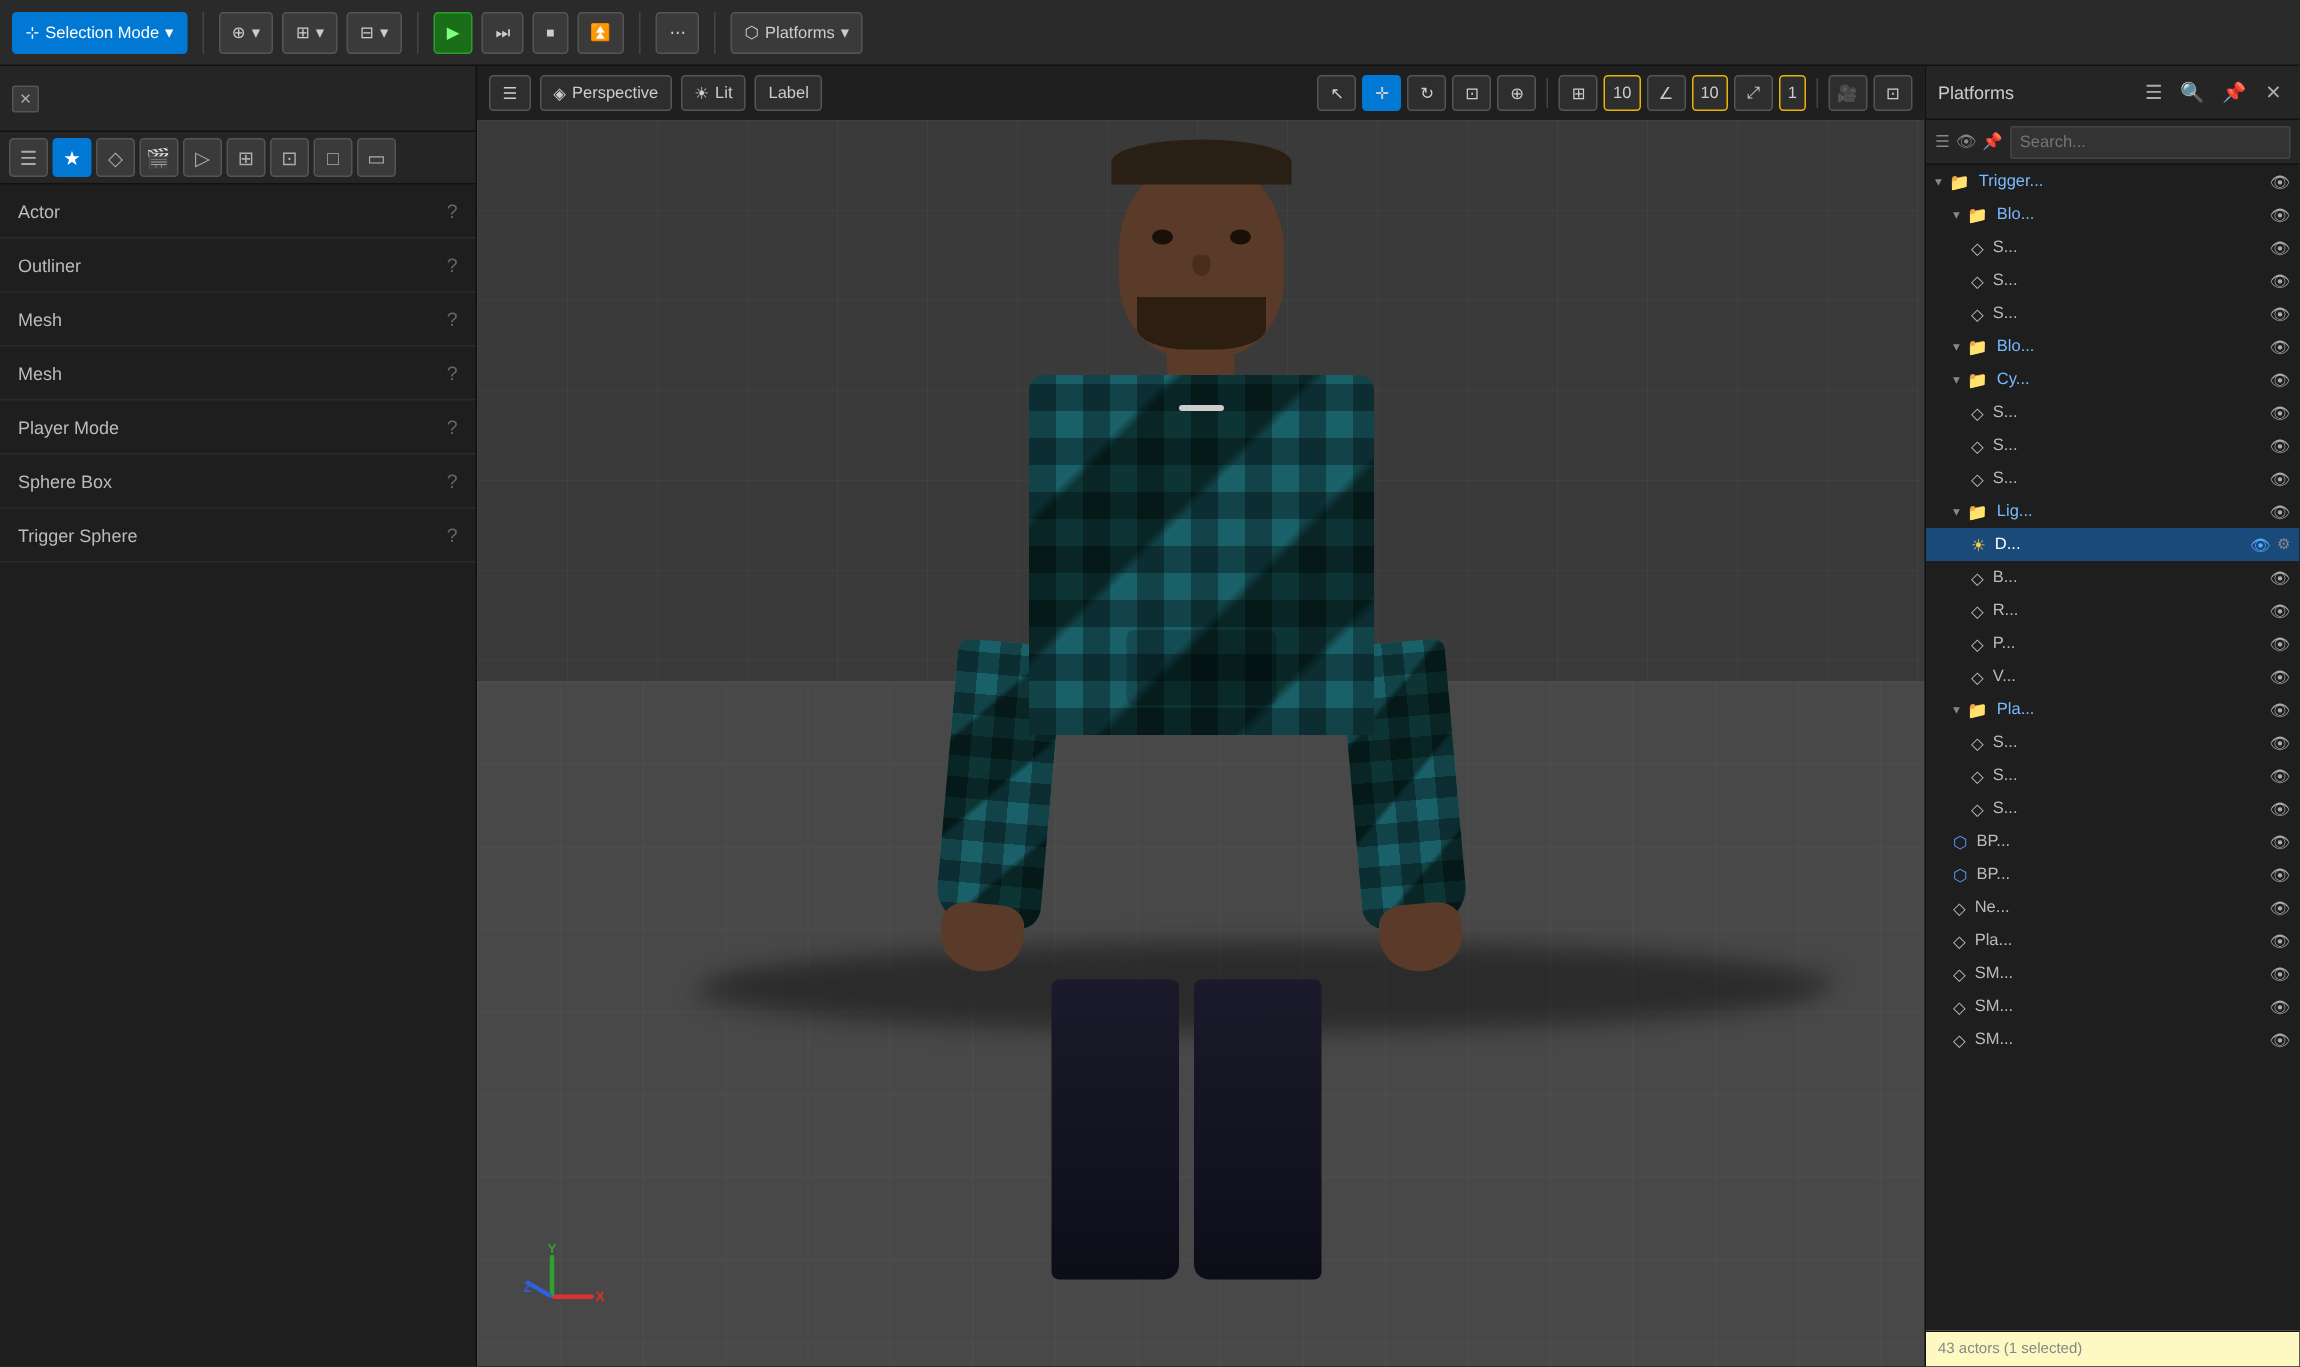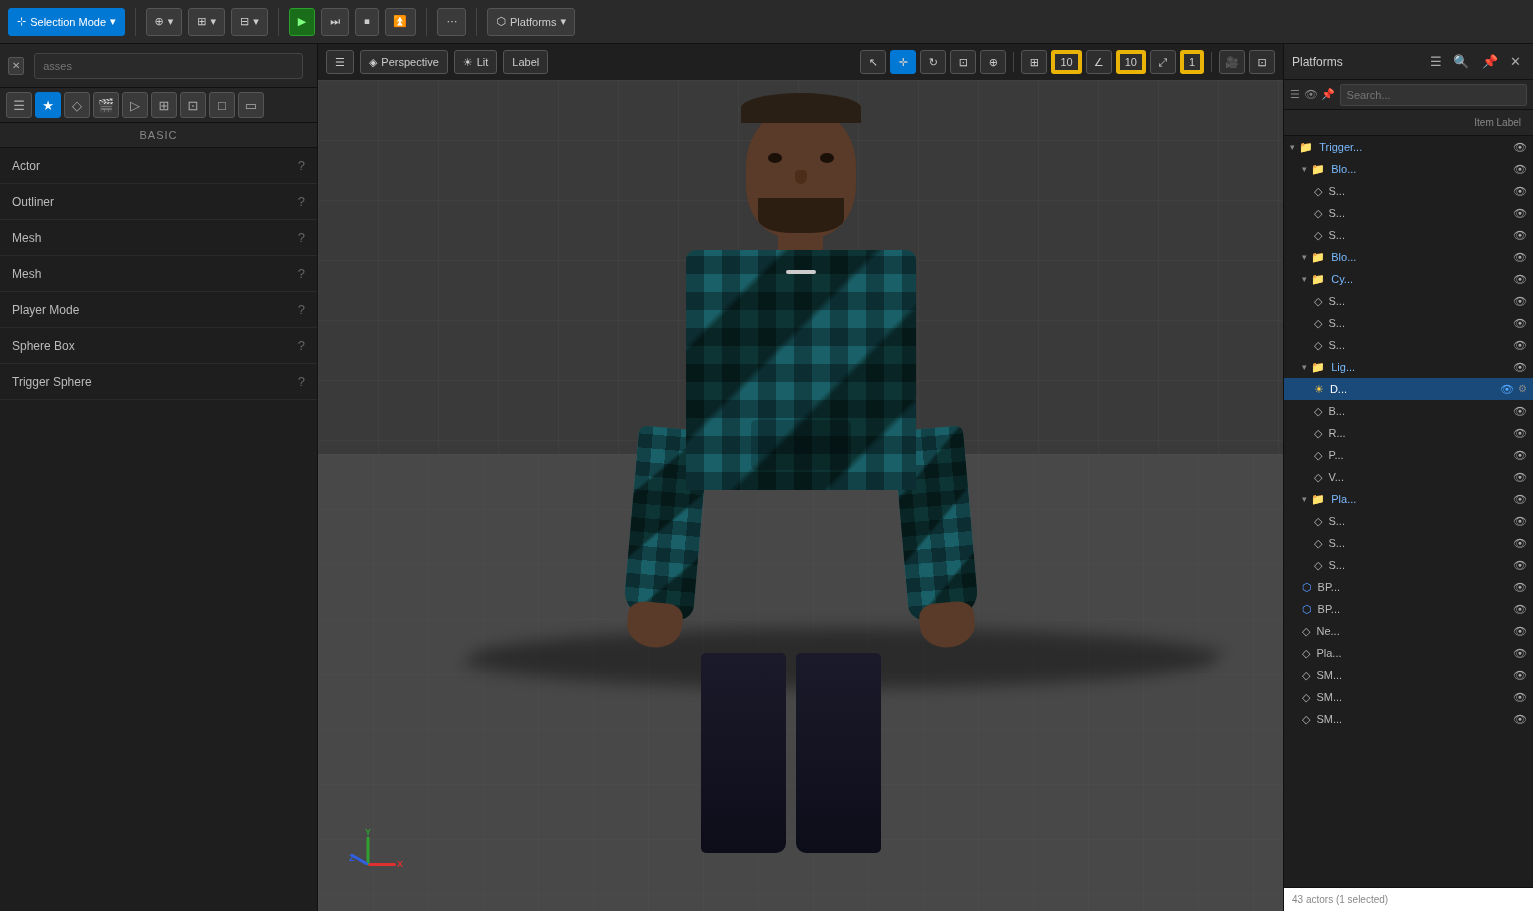--- a/index.html
+++ b/index.html
@@ -188,21 +188,21 @@
       height: 24px;
       cursor: pointer;
       display: flex;
       align-items: center;
       justify-content: center;
       font-size: 11px;
     }
     .vp-tool.active { background: #0078d4; border-color: #0078d4; }
     .vp-tool-text {
       background: rgba(50,50,50,0.8);
-      border: 4px solid #eab308;
+      border: 1px solid #eab308;
       color: #ccc;
       border-radius: 3px;
       padding: 2px 5px;
       height: 24px;
       display: flex;
       align-items: center;
       font-size: 11px;
       cursor: pointer;
     }
 
@@ -551,21 +551,21 @@
     .tree-item.selected { background: #1a4a7a; color: #fff; }
     .tree-item.group { color: #7abaff; }
     .tree-arrow { color: #888; font-size: 9px; margin-right: 2px; }
     .tree-icon { font-size: 11px; margin-right: 3px; }
     .tree-label { flex: 1; white-space: nowrap; overflow: hidden; text-overflow: ellipsis; }
     .eye-icon { color: #aaa; font-size: 11px; cursor: pointer; }
     .tree-vis-icons { display: flex; gap: 4px; margin-left: auto; }
 
     #outliner-footer {
       height: 24px;
-      background: #ffffff;
+      background: #fef9c3;
       border-top: 1px solid #111;
       display: flex;
       align-items: center;
       padding: 0 8px;
       font-size: 10px;
       color: #888;
     }
   </style>
 </head>
 <body>
@@ -614,34 +614,32 @@
   </button>
 </div>
 
 <div id="main-layout">
 
   <div id="left-panel">
     <div id="left-panel-header">
       <button class="close-tab-btn">
         <span>✕</span>
       </button>
-      <input type="text" id="search-bar" placeholder="asses" style="">
     </div>
     <div id="icon-tabs">
       <div class="icon-tab">☰</div>
       <div class="icon-tab active">★</div>
       <div class="icon-tab">◇</div>
       <div class="icon-tab">🎬</div>
       <div class="icon-tab">▷</div>
       <div class="icon-tab">⊞</div>
       <div class="icon-tab">⊡</div>
       <div class="icon-tab">□</div>
       <div class="icon-tab">▭</div>
     </div>
-    <div id="basic-label">BASIC</div>
     <div id="panel-items">
       <div class="panel-item">
         <span class="panel-item-label">Actor</span>
         <span class="help-icon">?</span>
       </div>
       <div class="panel-item">
         <span class="panel-item-label">Outliner</span>
         <span class="help-icon">?</span>
       </div>
       <div class="panel-item">
@@ -769,23 +767,20 @@
       <button class="outliner-header-btn">✕</button>
     </div>
 
     <div id="outliner-filter">
       <span style="color:#888;font-size:11px">☰</span>
       <span style="color:#888;font-size:11px">👁</span>
       <span style="color:#888;font-size:11px">📌</span>
       <input type="text" id="outliner-search" placeholder="Search..." style="">
     </div>
 
-    <div id="outliner-col-header">
-      <span class="col-header-label">Item Label</span>
-    </div>
 
     <div id="outliner-tree">
 
       <div class="tree-item group">
         <span class="tree-arrow">▾</span>
         <span class="tree-icon">📁</span>
         <span class="tree-label">Trigger...</span>
         <div class="tree-vis-icons">
           <span class="eye-icon">👁</span>
         </div>

